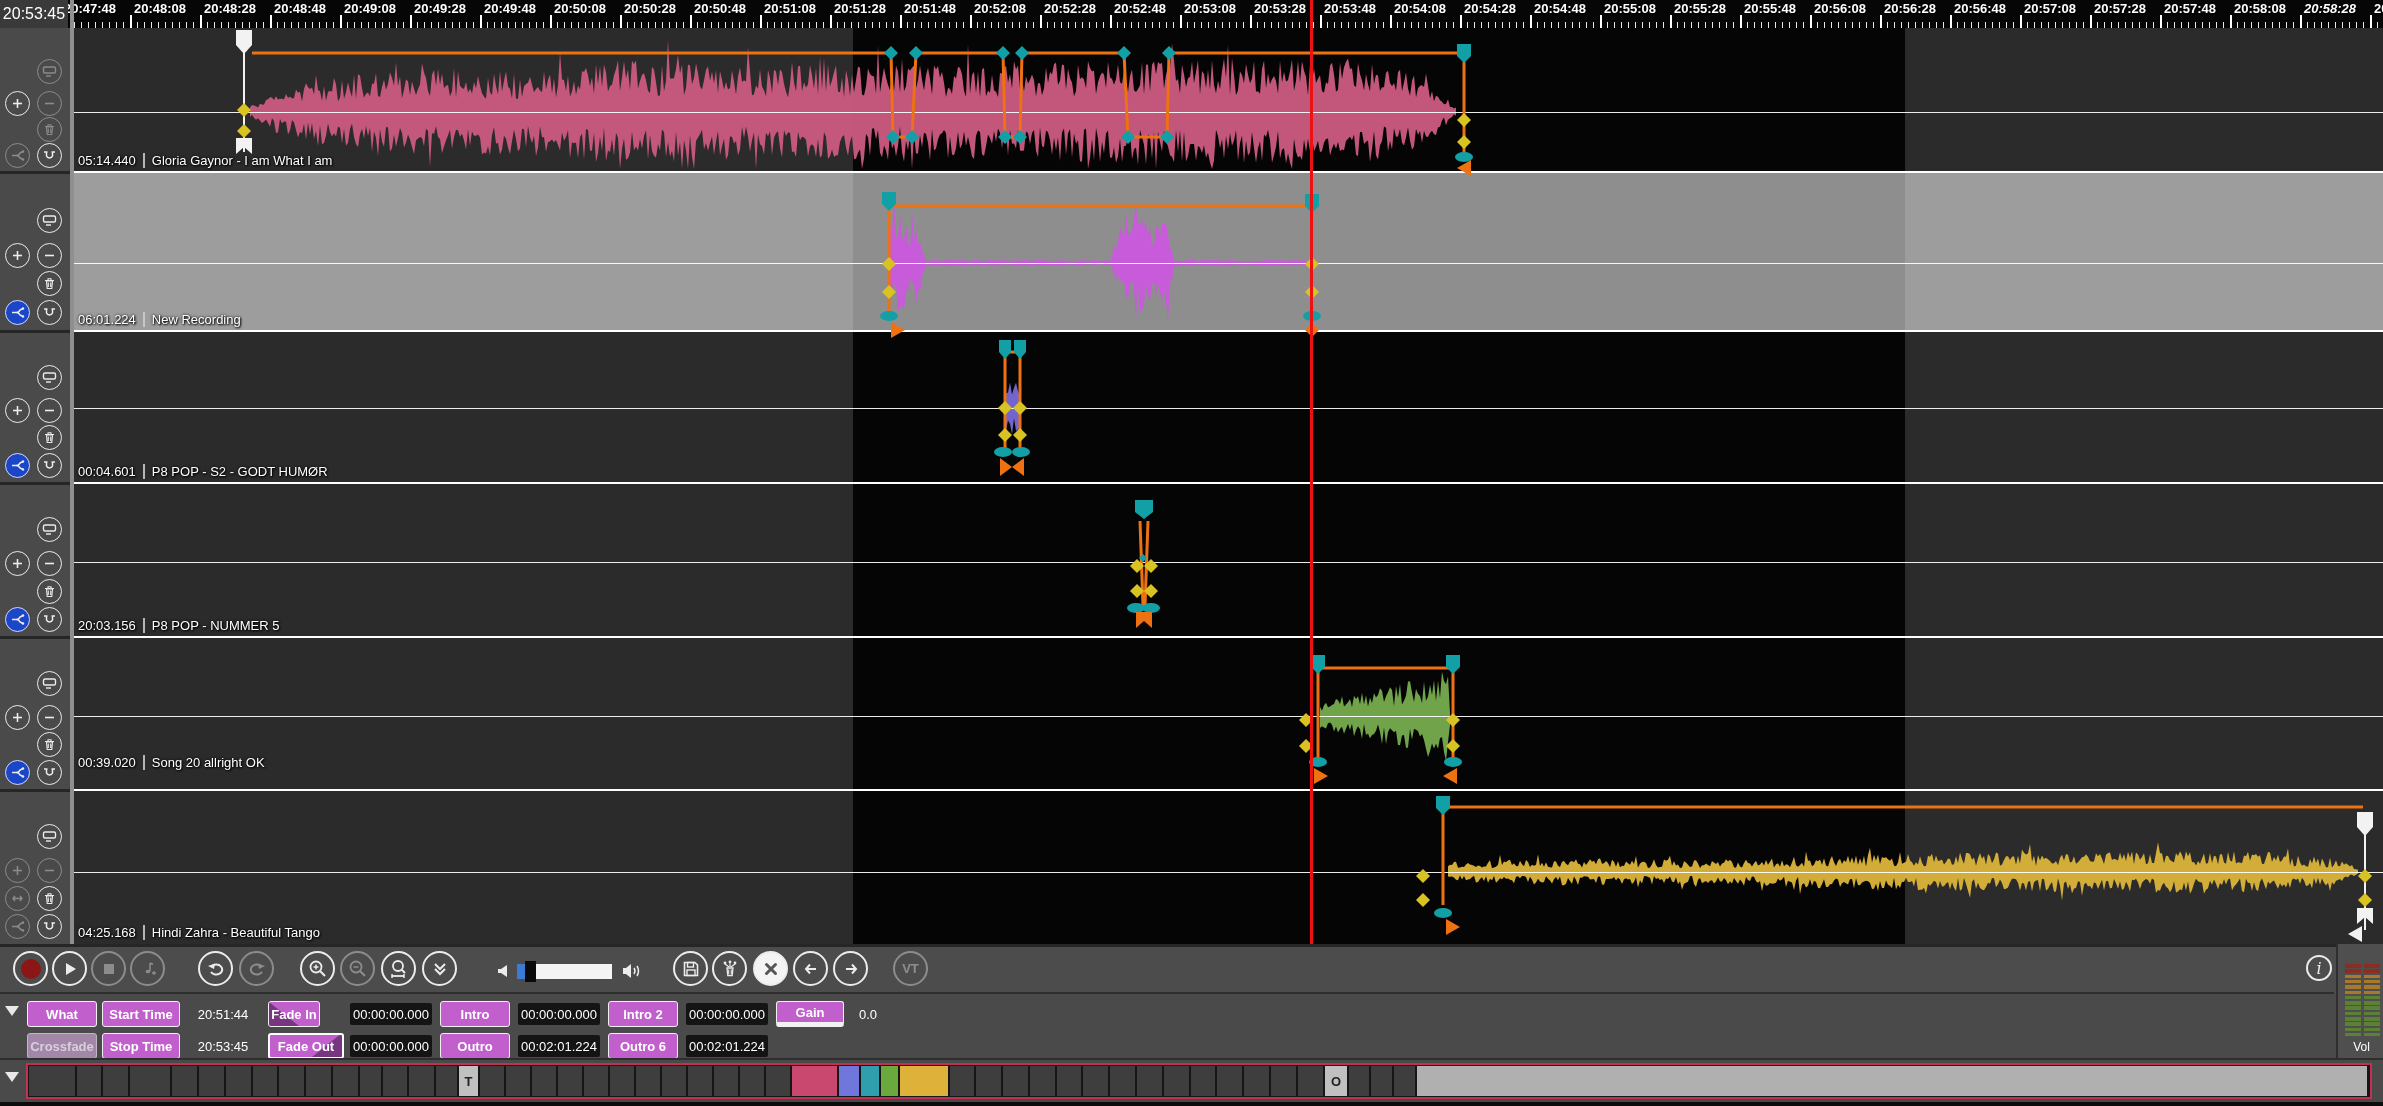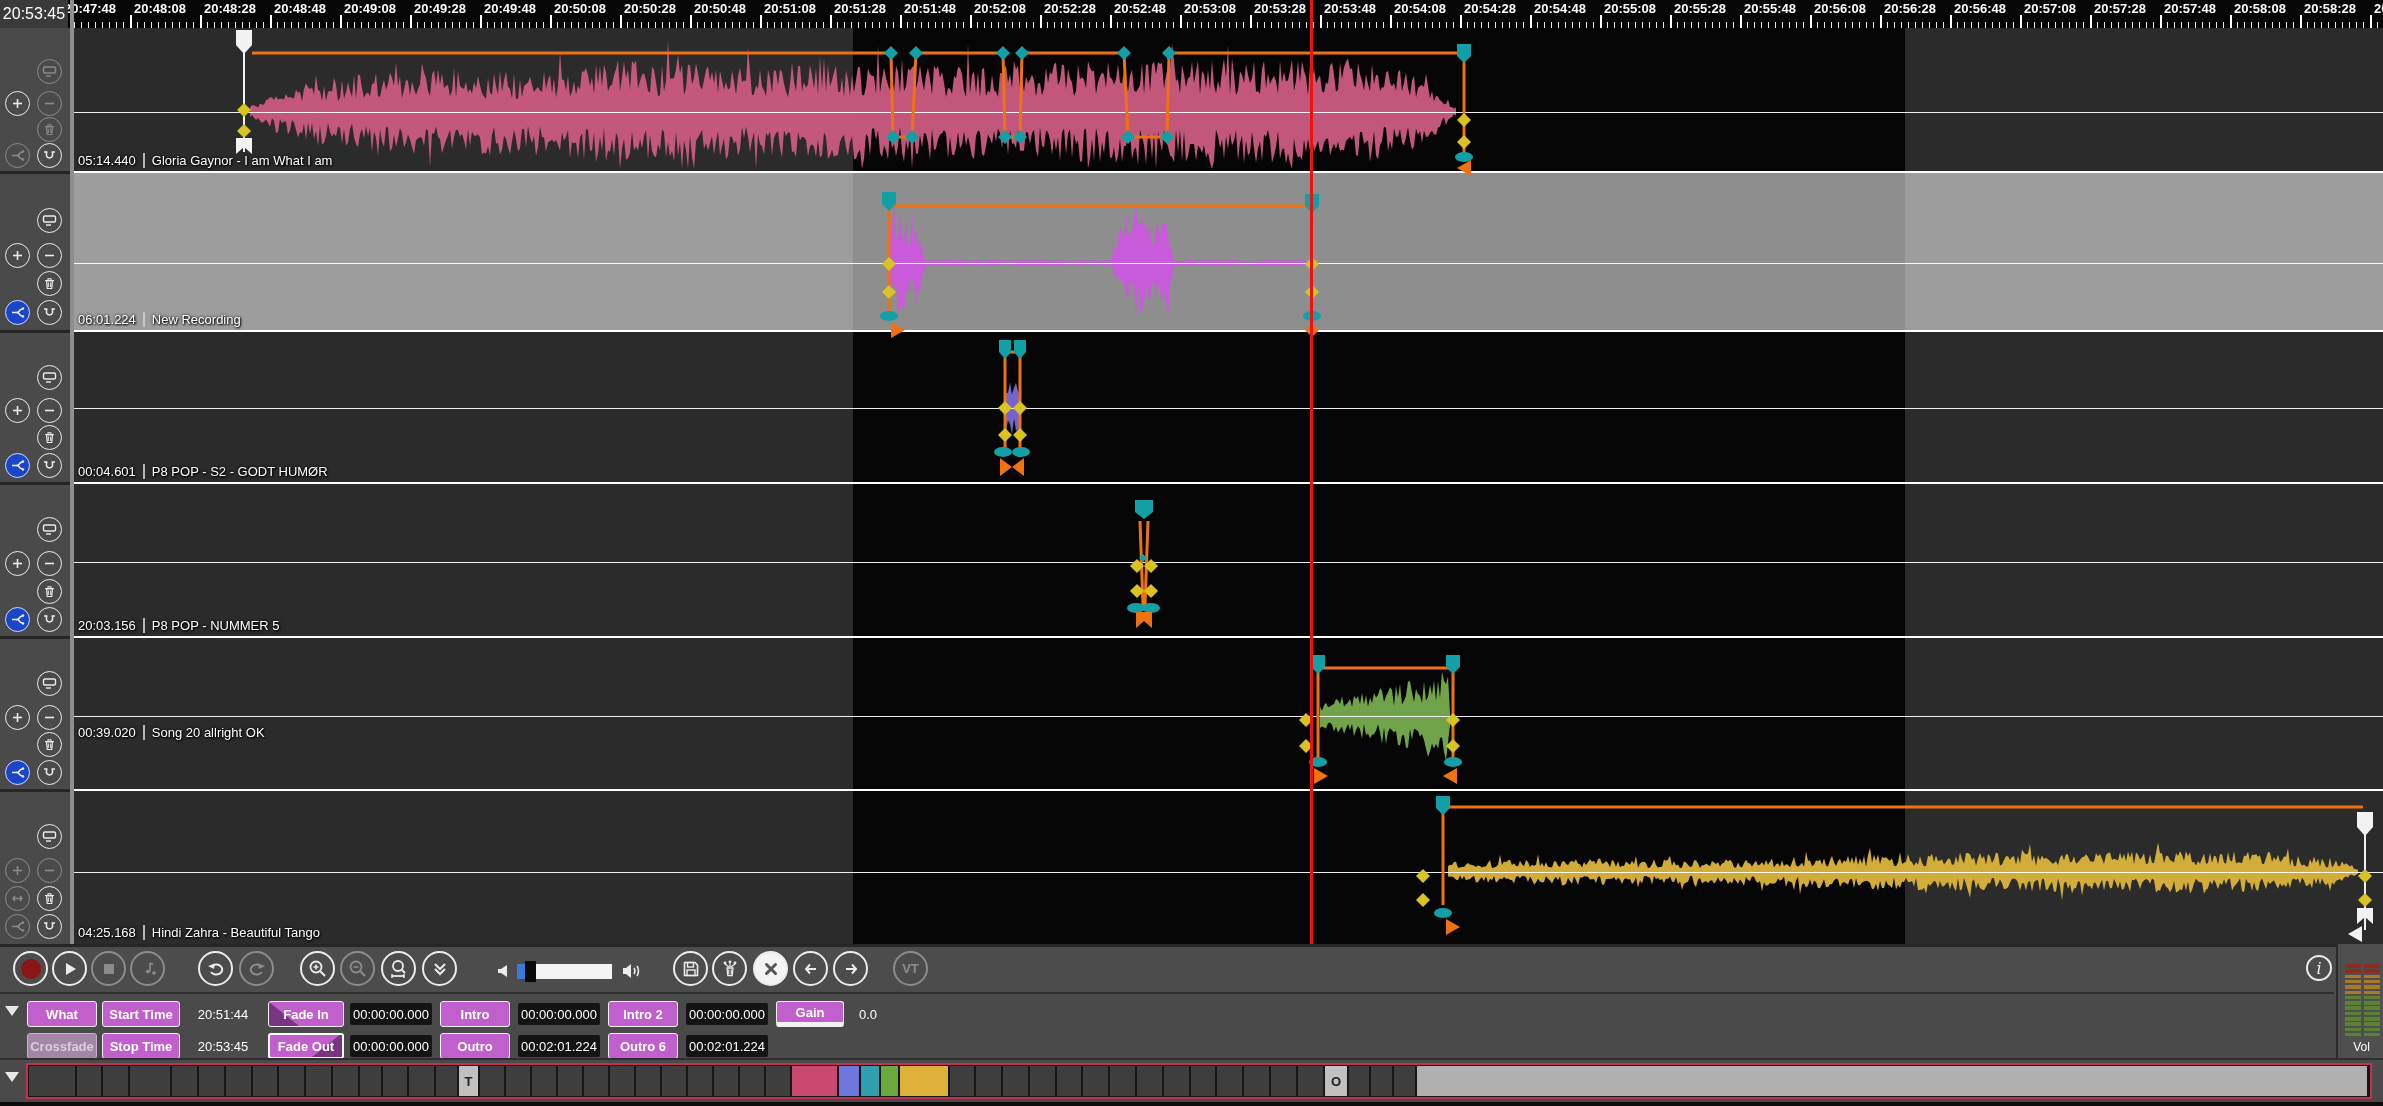--- a/index.html
+++ b/index.html
@@ -419,21 +419,21 @@
       <div class="tickmaj" style="left: 2230px;"></div>
       <div class="tickmin" style="left: 2237px;"></div>
       <div class="tickmin" style="left: 2244px;"></div>
       <div class="tickmin" style="left: 2251px;"></div>
       <div class="tickmin" style="left: 2258px;"></div>
       <div class="tickmin" style="left: 2265px;"></div>
       <div class="tickmin" style="left: 2272px;"></div>
       <div class="tickmin" style="left: 2279px;"></div>
       <div class="tickmin" style="left: 2286px;"></div>
       <div class="tickmin" style="left: 2293px;"></div>
-      <div class="rlabel" style="left: 2304px;">20:58:28</div>
+      <div class="rlabel" style="left: 2304px; font-style: italic;">20:58:28</div>
       <div class="tickmaj" style="left: 2300px;"></div>
       <div class="tickmin" style="left: 2307px;"></div>
       <div class="tickmin" style="left: 2314px;"></div>
       <div class="tickmin" style="left: 2321px;"></div>
       <div class="tickmin" style="left: 2328px;"></div>
       <div class="tickmin" style="left: 2335px;"></div>
       <div class="tickmin" style="left: 2342px;"></div>
       <div class="tickmin" style="left: 2349px;"></div>
       <div class="tickmin" style="left: 2356px;"></div>
       <div class="tickmin" style="left: 2363px;"></div>
@@ -488,21 +488,21 @@
       <div class="tracklabel" style="left: 78px; top: 464px; z-index: 10; position: absolute;">
         <span>00:04.601</span>
         <span class="tlsep"></span>
         <span>P8 POP - S2 - GODT HUMØR</span>
       </div>
       <div class="tracklabel" style="left: 78px; top: 618px; z-index: 10; position: absolute;">
         <span>20:03.156</span>
         <span class="tlsep"></span>
         <span>P8 POP - NUMMER 5</span>
       </div>
-      <div class="tracklabel" style="left: 78px; top: 725px; z-index: 10; position: absolute;">
+      <div class="tracklabel" style="left: 78px; top: 755px; z-index: 10; position: absolute;">
         <span>00:39.020</span>
         <span class="tlsep"></span>
         <span>Song 20 allright OK</span>
       </div>
       <div class="tracklabel" style="left: 78px; top: 925px; z-index: 10; position: absolute;">
         <span>04:25.168</span>
         <span class="tlsep"></span>
         <span>Hindi Zahra - Beautiful Tango</span>
       </div>
     </div>
@@ -918,21 +918,21 @@
     </div>
   <div id="infopanel">
       <div class="wtri" style="left: 5px; top: 12px;"></div>
       <div class="ibtn" style="left: 27px; width: 70px; top: 7px;">
         <span style="position: relative; z-index: 2;">What</span>
       </div>
       <div class="ibtn" style="left: 102px; width: 78px; top: 7px;">
         <span style="position: relative; z-index: 2;">Start Time</span>
       </div>
       <div class="ival" style="background: transparent; left: 192px; width: 62px; top: 9px;">20:51:44</div>
-      <div class="ibtn" style="left: 268px; width: 76px; top: 7px;">
+      <div class="ibtn" style="left: 268px; width: 52px; top: 7px;">
         <span style="position: relative; z-index: 2;">Fade In</span>
         <span class="fadecorner"></span>
       </div>
       <div class="ival" style="left: 350px; width: 82px; top: 9px;">00:00:00.000</div>
       <div class="ibtn" style="left: 440px; width: 70px; top: 7px;">
         <span style="position: relative; z-index: 2;">Intro</span>
       </div>
       <div class="ival" style="left: 518px; width: 82px; top: 9px;">00:00:00.000</div>
       <div class="ibtn" style="left: 608px; width: 70px; top: 7px;">
         <span style="position: relative; z-index: 2;">Intro 2</span>

